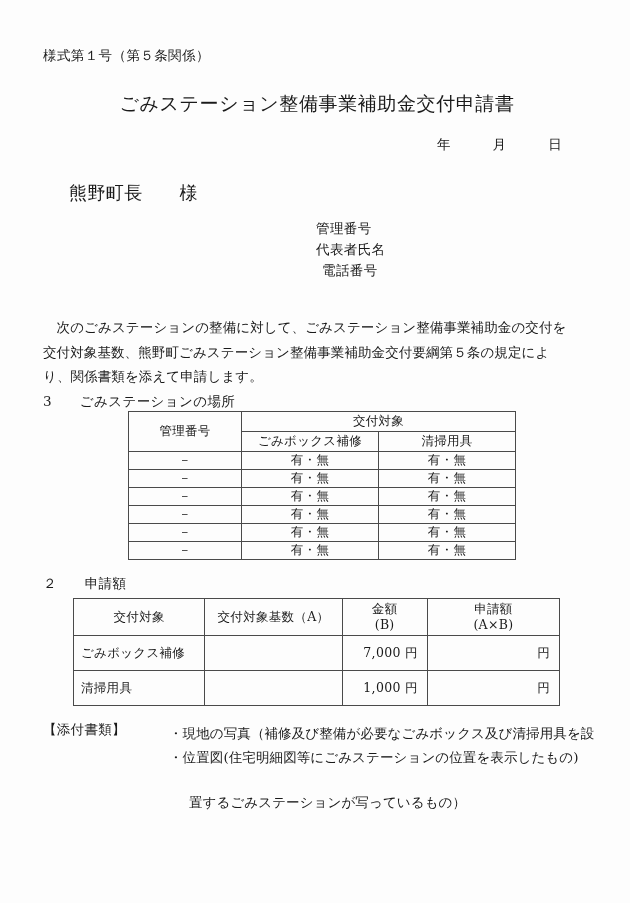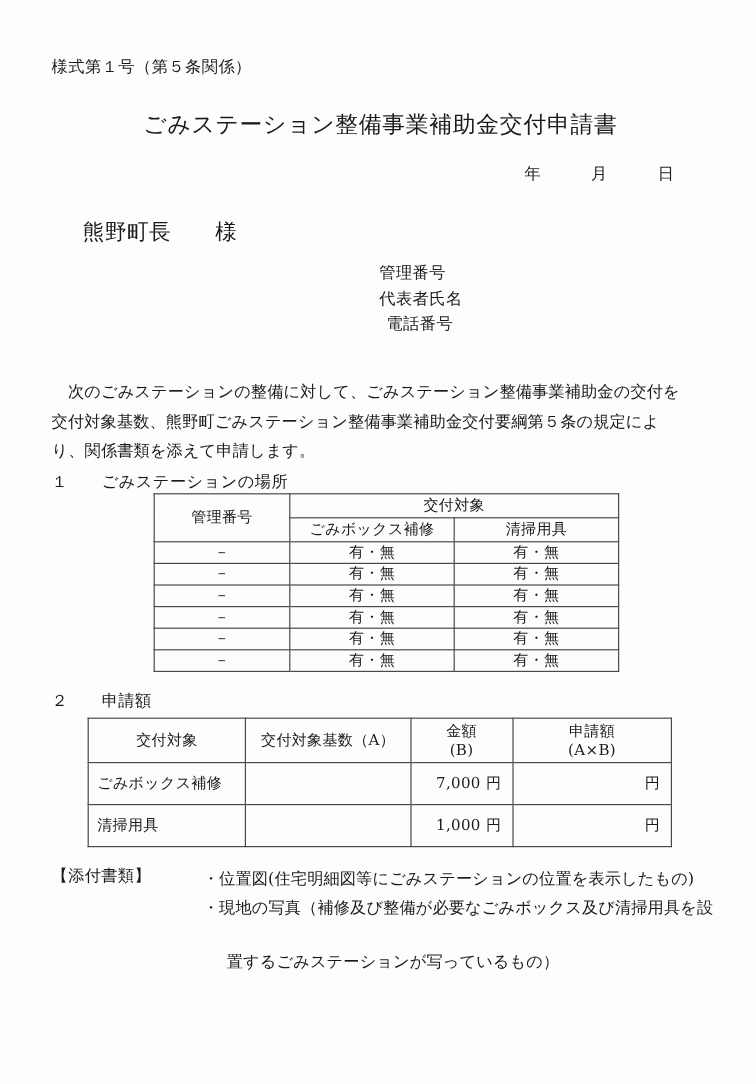--- a/index.html
+++ b/index.html
@@ -194,21 +194,21 @@
     <div class="app-line">代表者氏名</div>
     <div class="app-line phone">電話番号</div>
   </div>
 
   <div id="body-paragraph" class="jp">
     <span class="line">　次のごみステーションの整備に対して、ごみステーション整備事業補助金の交付を</span>
     <span class="line">交付対象基数、熊野町ごみステーション整備事業補助金交付要綱第５条の規定によ</span>
     <span class="line">り、関係書類を添えて申請します。</span>
   </div>
 
-  <div class="section-heading jp" id="section1-heading">１　　ごみステーションの場所</div>
+  <div class="section-heading jp" id="section1-heading">3　　ごみステーションの場所</div>
 
   <table id="table-locations" class="jp">
     <colgroup>
       <col class="c-manage">
         <col class="c-box">
         <col class="c-tool">
     </colgroup>
     <thead>
       <tr>
         <td class="head-merge" rowspan="2">管理番号</td>
@@ -288,19 +288,19 @@
         <td></td>
         <td class="cell-right">1,000 円</td>
         <td class="cell-right">円</td>
       </tr>
     </tbody>
   </table>
 
   <div id="attachments" class="jp">
     <span class="att-label">【添付書類】</span>
     <div class="att-items">
+      <span class="att-line">・現地の写真（補修及び整備が必要なごみボックス及び清掃用具を設</span>
       <span class="att-line">・位置図(住宅明細図等にごみステーションの位置を表示したもの)</span>
-      <span class="att-line">・現地の写真（補修及び整備が必要なごみボックス及び清掃用具を設</span>
       <span class="att-line cont">置するごみステーションが写っているもの）</span>
     </div>
   </div>
 
 </div>
 
 </body></html>

